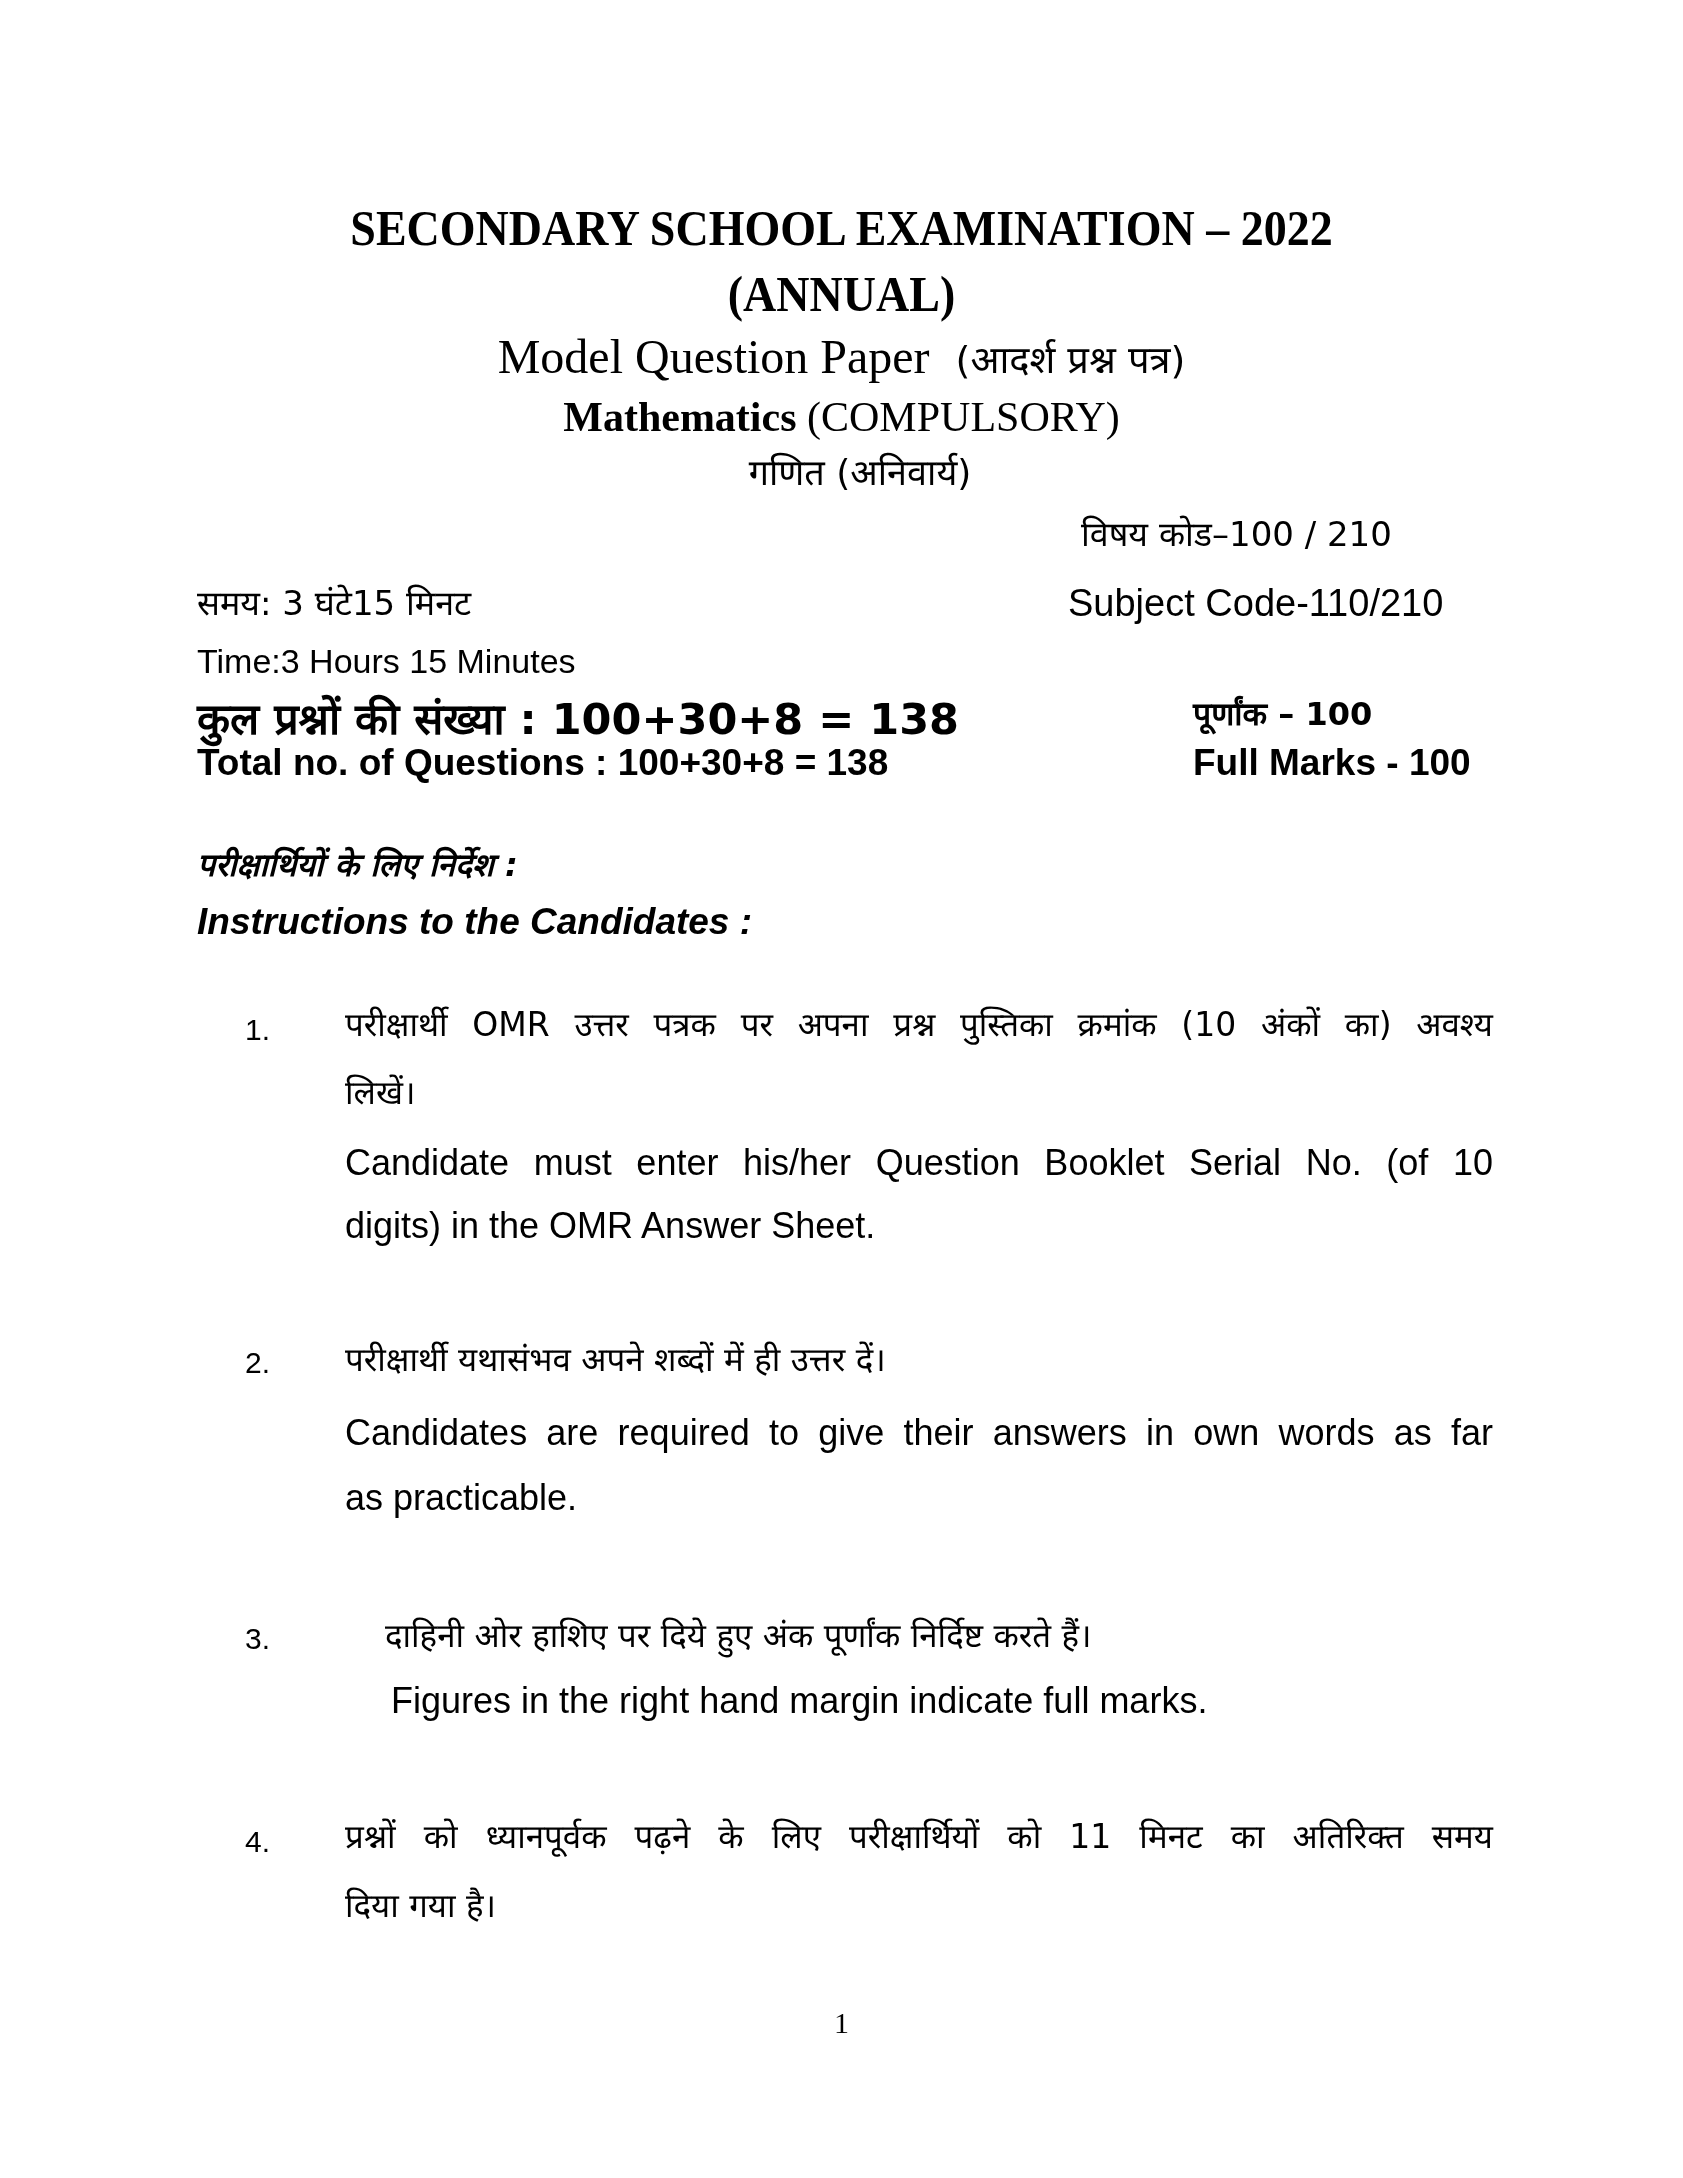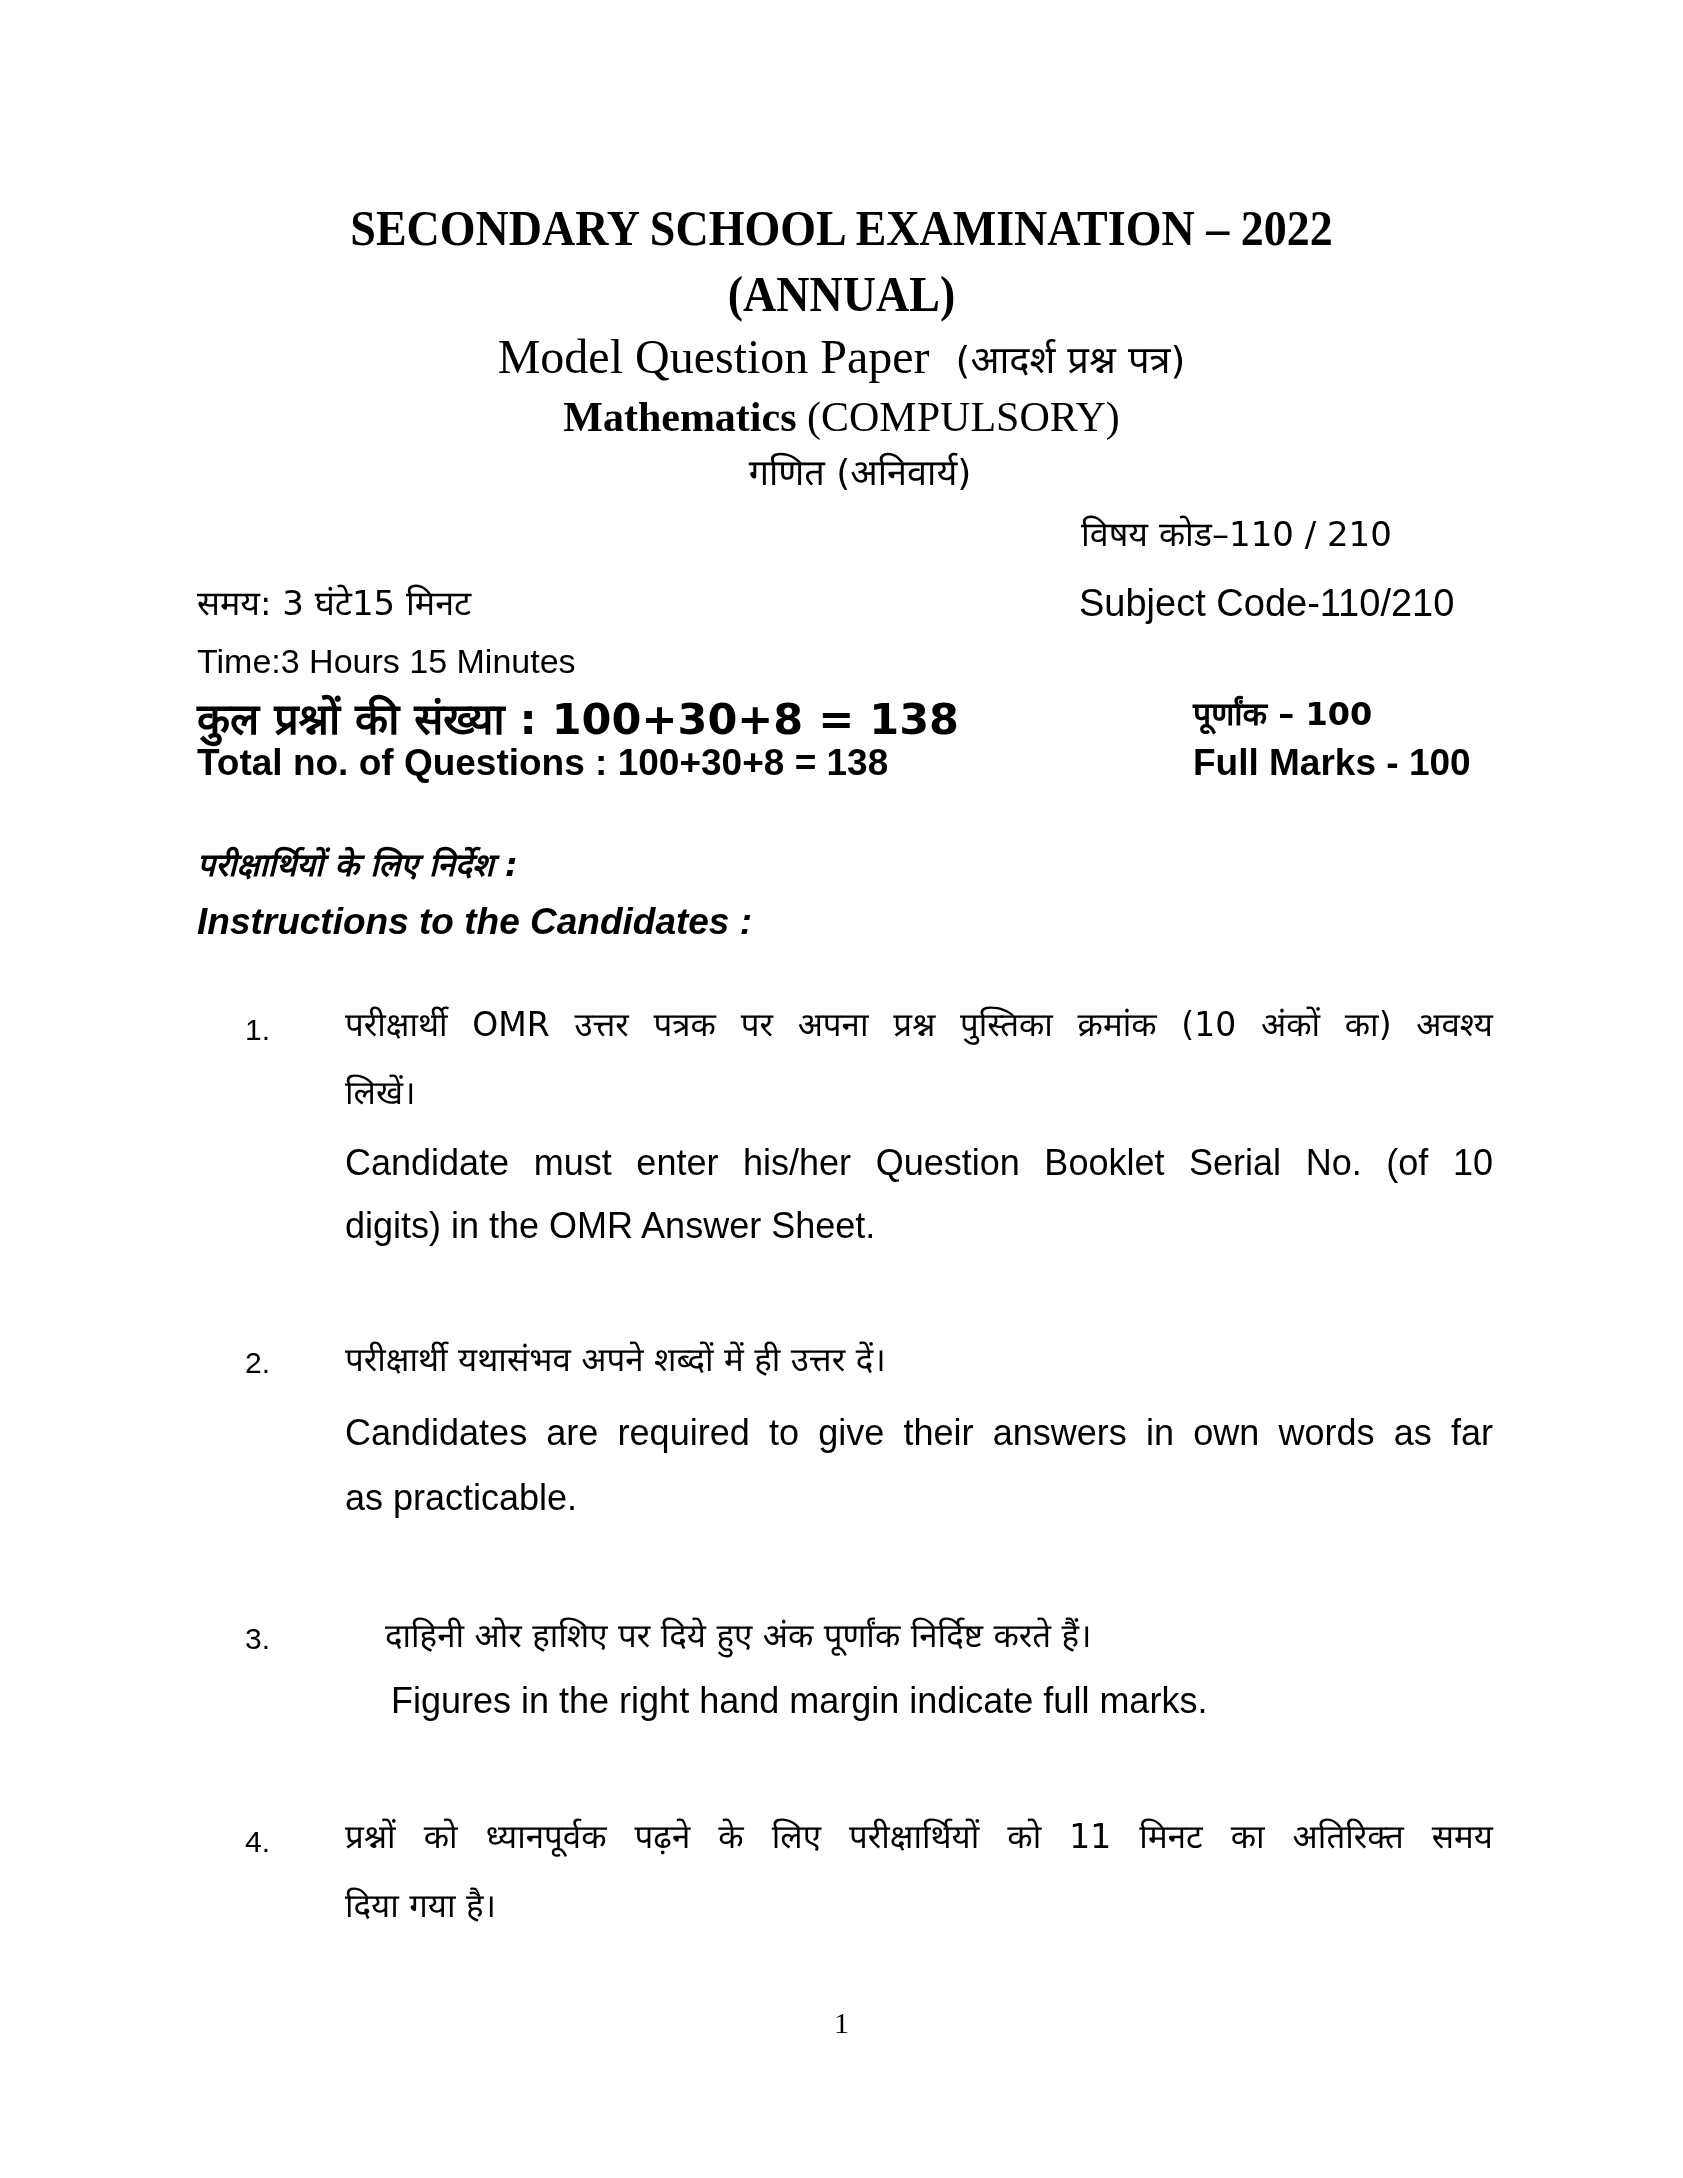--- a/index.html
+++ b/index.html
@@ -25,23 +25,23 @@
 <div class="ln center" style="top:333px; font-size:48px;">
   <span class="serif">Model Question Paper</span>
   <span class="hin" style="font-size:38px; margin-left:14px;text-align:center;">(आदर्श प्रश्न पत्र)</span>
 </div>
 <div class="ln serif center" style="top:396px; font-size:42px;">
   <span class="bold">Mathematics</span>
   <span>(COMPULSORY)</span>
 </div>
 <div class="ln hin center" style="top:455px; font-size:36px; padding-left:37px; box-sizing:border-box;">गणित (अनिवार्य)</div>
 
-<div class="ln hin" style="top:517px; left:1081px; font-size:34px;">विषय कोड–110 / 210</div>
+<div class="ln hin" style="top:517px; left:1081px; font-size:34px;">विषय कोड–100 / 210</div>
 <div class="ln hin" style="top:586px; left:197px; font-size:34px;">समय: 3 घंटे15 मिनट</div>
-<div class="ln sans" style="top:584px; left:1068px; font-size:38px;margin-left:11px;">Subject Code-110/210</div>
+<div class="ln sans" style="top:584px; left:1068px; font-size:38px;">Subject Code-110/210</div>
 <div class="ln sans" style="top:644px; left:197px; font-size:34px;">Time:3 Hours 15 Minutes</div>
 <div class="ln hin bold" style="top:698px; left:197px; font-size:43px;">कुल प्रश्नों की संख्या : 100+30+8 = 138</div>
 <div class="ln hin bold" style="top:698px; left:1193px; font-size:32px;">पूर्णांक – 100</div>
 <div class="ln sans bold" style="top:744px; left:197px; font-size:37px;">Total no. of Questions : 100+30+8 = 138</div>
 <div class="ln sans bold" style="top:744px; left:1193px; font-size:37px;">Full Marks - 100</div>
 
 <div class="ln hin bold ital" style="top:849px; left:197px; font-size:32px;">परीक्षार्थियों के लिए निर्देश :</div>
 <div class="ln sans bold ital ul" style="top:903px; left:197px; font-size:37px;">Instructions to the Candidates :</div>
 
 <div class="ln sans num" style="top:1015px;">1.</div>

